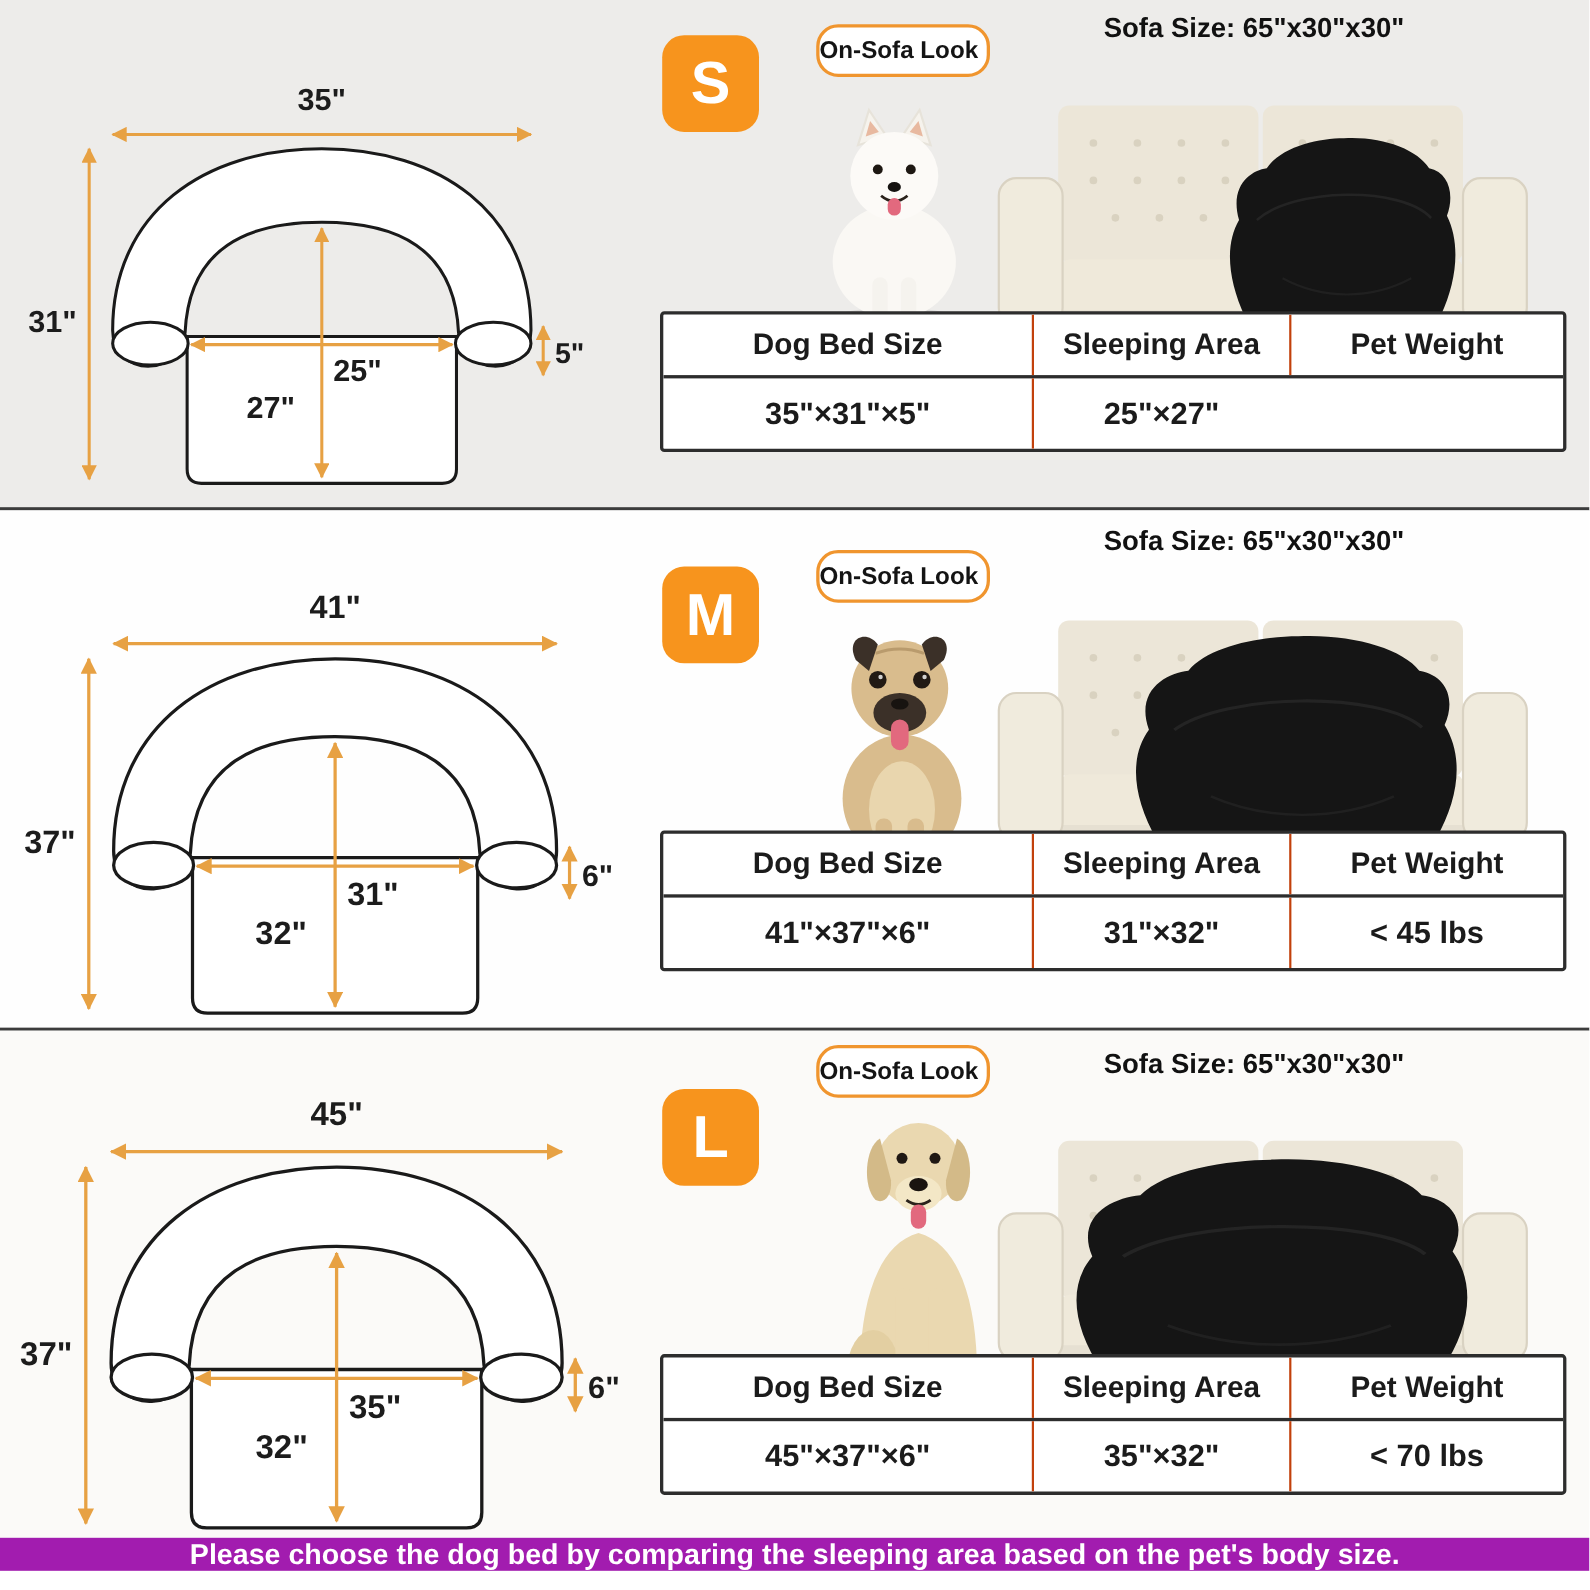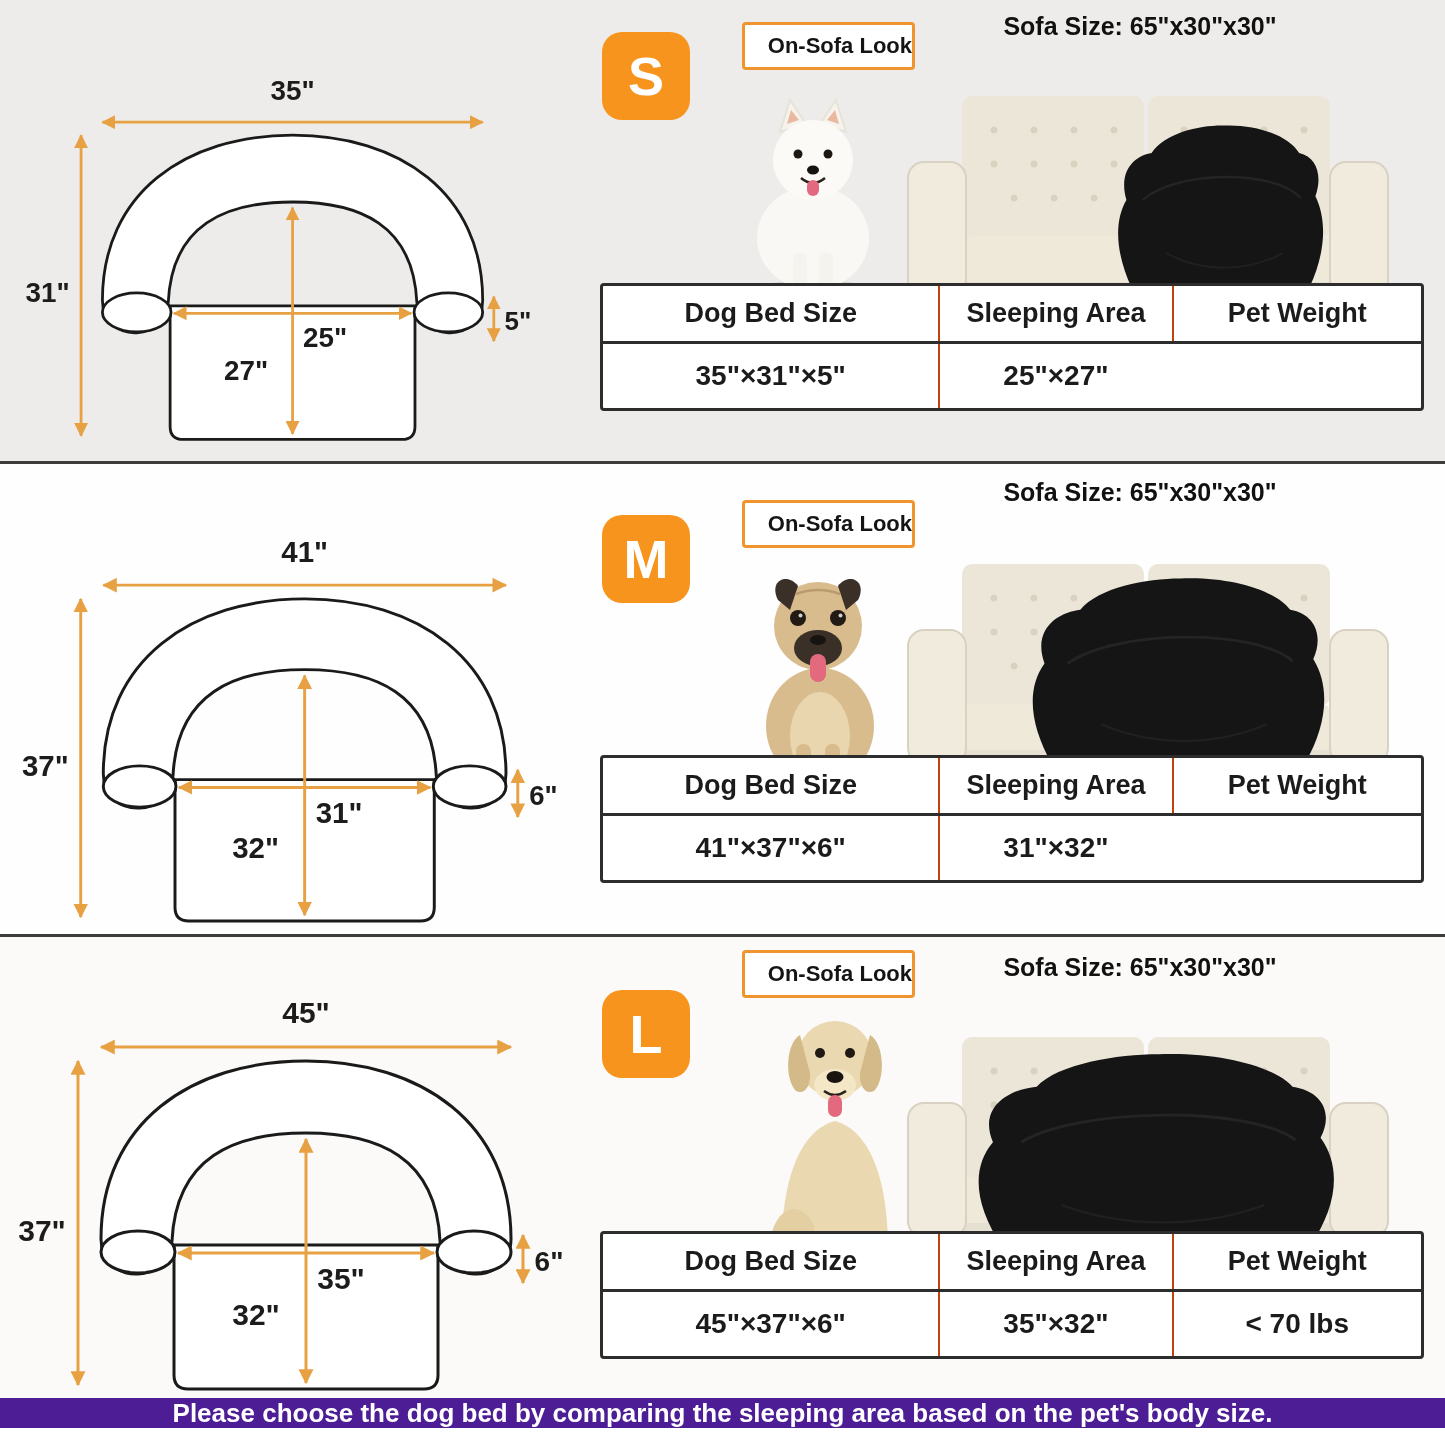--- a/index.html
+++ b/index.html
@@ -9,41 +9,41 @@
   .sec-s{height:461px;background:#edecea;}
   .sec-m{height:470px;background:#fefefe;}
   .sec-l{height:461px;background:#fbfaf8;}
   .divider{width:1445px;height:3px;background:#3c3c3c;}
 
   .badge{position:absolute;width:88px;height:88px;background:#f7941d;border-radius:20px;
          display:flex;align-items:center;justify-content:center;}
   .badge span{color:#ffffff;font-size:54px;font-weight:700;line-height:1;}
 
   .pill{position:absolute;width:152px;height:42px;background:#ffffff;border:3px solid #f0952e;
-        border-radius:4px;display:flex;align-items:center;justify-content:flex-end;padding-left:15px;}
+        border-radius:20px;display:flex;align-items:center;justify-content:flex-start;}
   .pill span{font-size:22px;font-weight:700;color:#141414;white-space:nowrap;}
 
   .sofa-size{position:absolute;width:380px;text-align:center;font-size:25px;font-weight:700;color:#111;}
 
   .diagram{position:absolute;}
   .dim-label{font-family:"Liberation Sans",sans-serif;font-size:30px;font-weight:600;fill:#1c1c1c;}
   .dim-label.small{font-size:28px;}
   .dim-line{stroke:#e7a143;stroke-width:3;fill:none;}
   .outline{fill:#ffffff;stroke:#1a1a1a;stroke-width:3;}
 
   .spec-table{position:absolute;left:600px;width:824px;background:#ffffff;border:3px solid #2d2d2d;
               border-radius:4px;overflow:hidden;box-sizing:border-box;}
   .t-row{display:grid;grid-template-columns:41% 28.5% 30.5%;}
   .t-row.head{border-bottom:3px solid #2d2d2d;}
   .t-cell{display:flex;align-items:center;justify-content:center;box-sizing:border-box;}
   .t-cell + .t-cell{border-left:2px solid #c2410c;}
   .t-row.head .t-cell{height:55px;font-size:27px;font-weight:700;}
   .t-row.vals .t-cell{height:64px;font-size:28px;font-weight:600;}
 
-  .banner{position:relative;width:1445px;height:30px;background:#4c1d95;
+  .banner{position:relative;width:1445px;height:30px;background:#a21caf;
           display:flex;align-items:center;justify-content:center;}
   .banner span{color:#ffffff;font-size:26px;font-weight:700;white-space:nowrap;}
 
   .dogsvg,.sofasvg{position:absolute;}
 </style>
 </head>
 <body>
 
 <svg width="0" height="0" style="position:absolute">
   <defs>
@@ -251,20 +251,21 @@
 
     <div class="spec-table" style="top:291px;">
       <div class="t-row head">
         <div class="t-cell">Dog Bed Size</div>
         <div class="t-cell">Sleeping Area</div>
         <div class="t-cell">Pet Weight</div>
       </div>
       <div class="t-row vals">
         <div class="t-cell">41"×37"×6"</div>
         <div class="t-cell">31"×32"</div>
+        <div class="t-cell">&lt; 45 lbs</div>
       </div>
     </div>
   </section>
 
   <div class="divider"></div>
 
   <section class="size-section sec-l">
 
     <svg class="diagram" style="left:6px;top:58px;" width="560" height="400" viewBox="0 0 560 400">
       <path class="outline" d="M168 250 L168 380 Q168 394 182 394 L418 394 Q432 394 432 380 L432 250 Z"></path>

